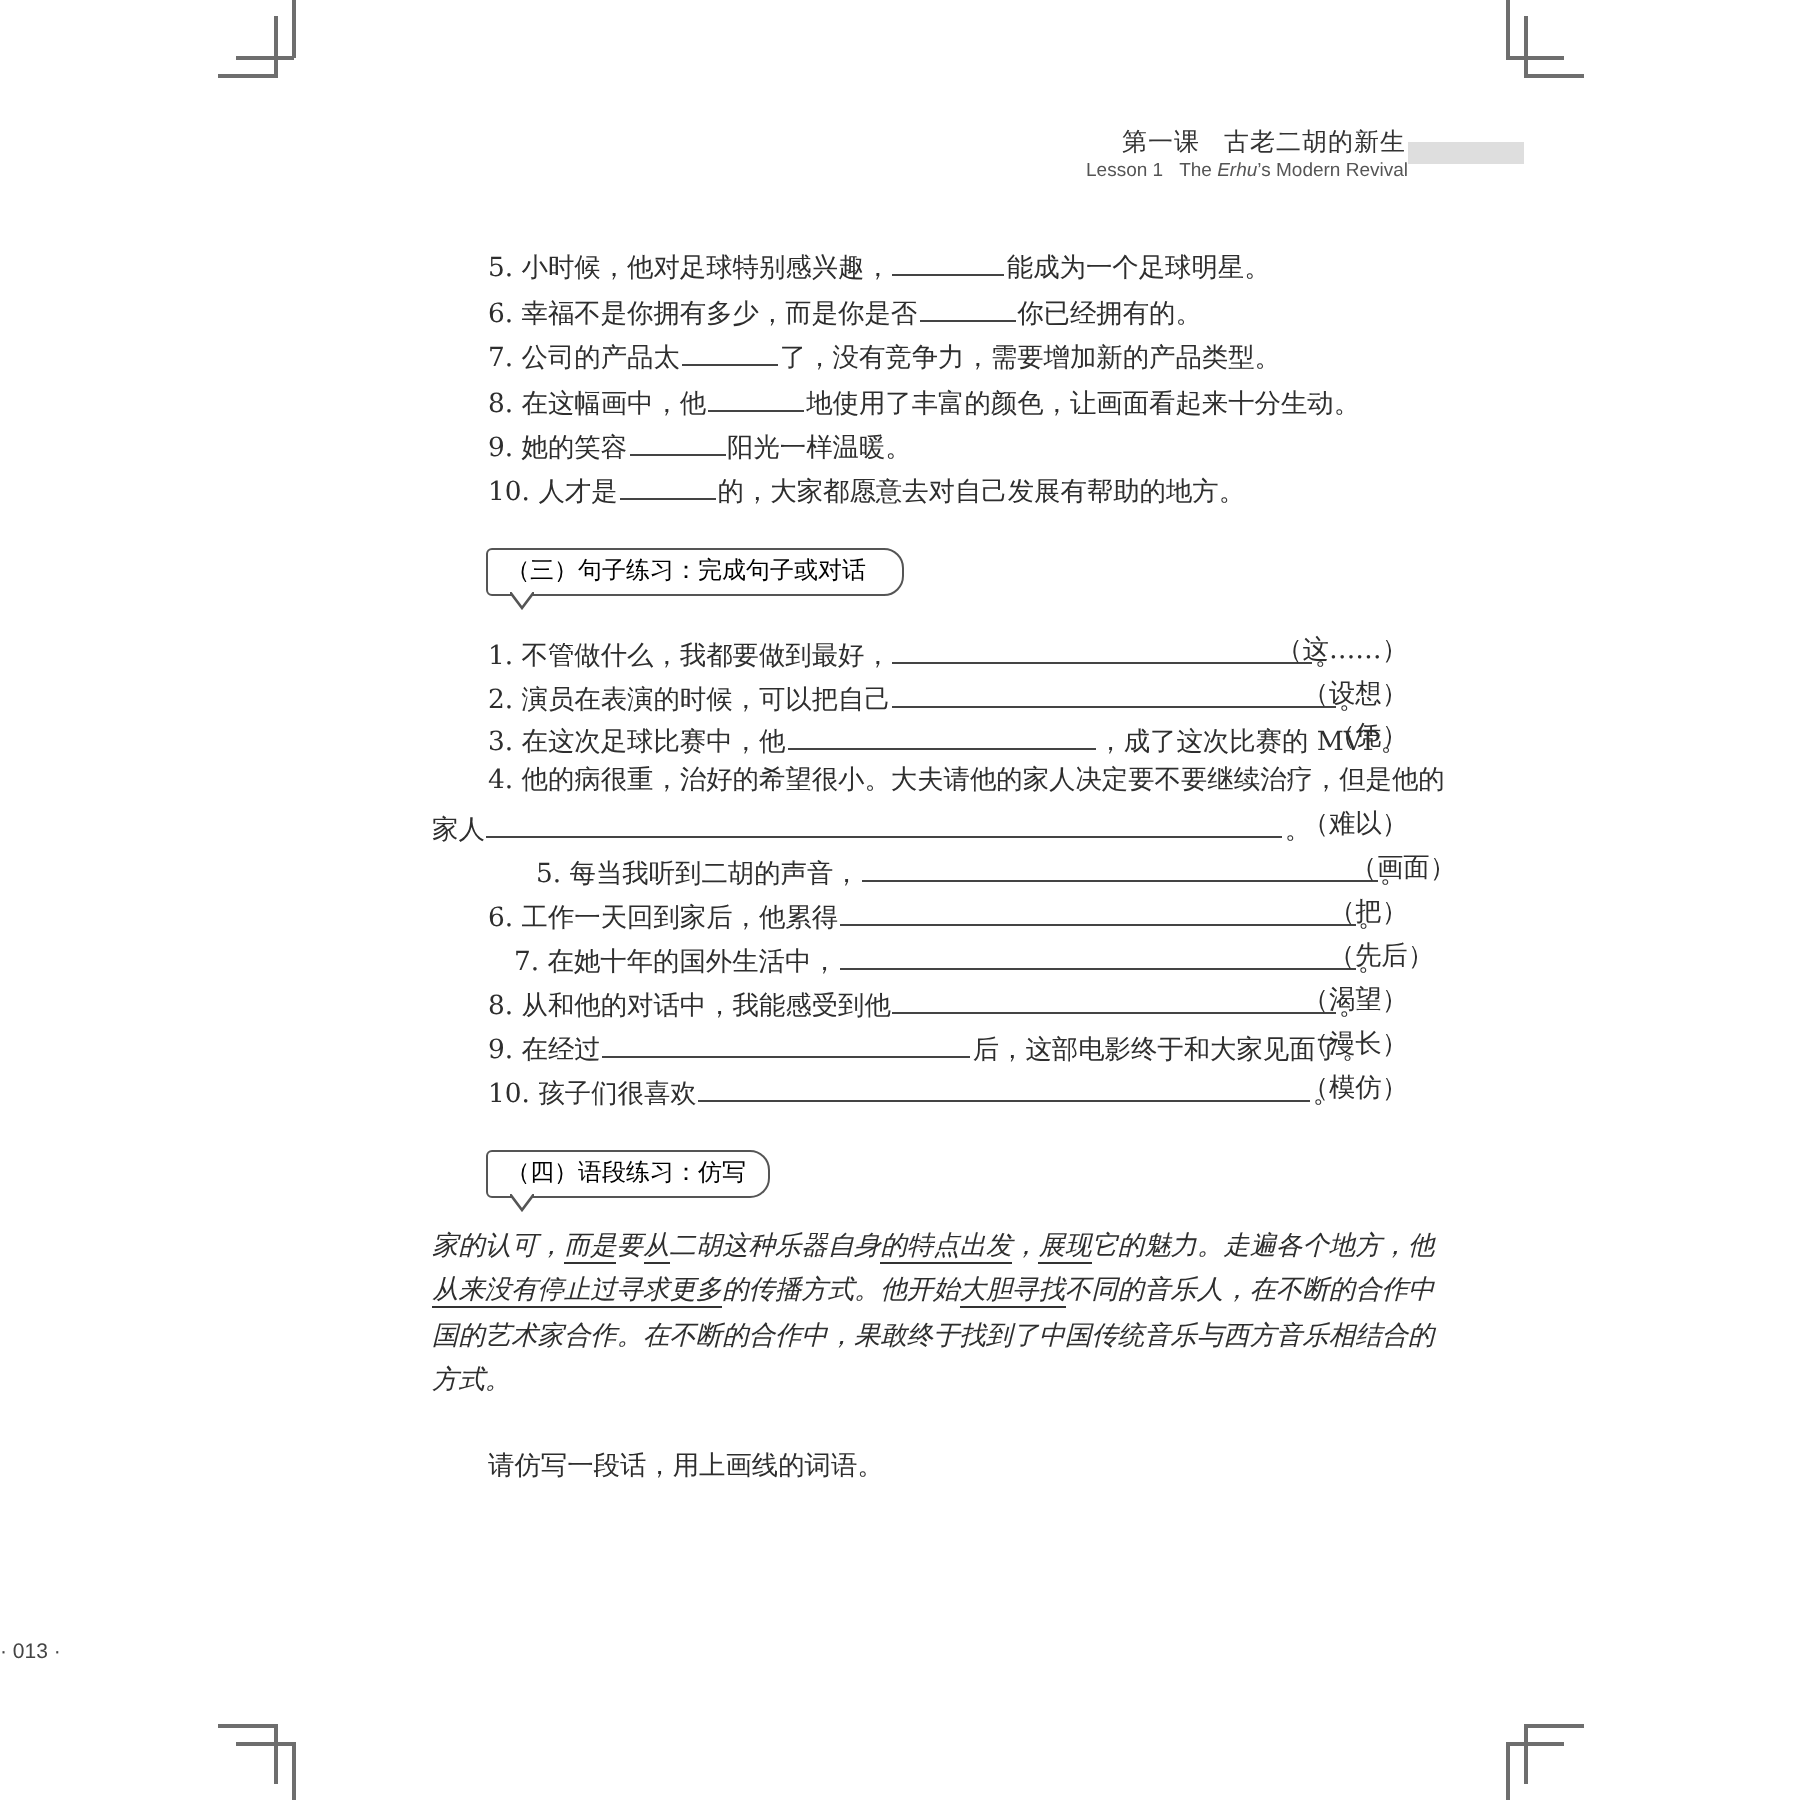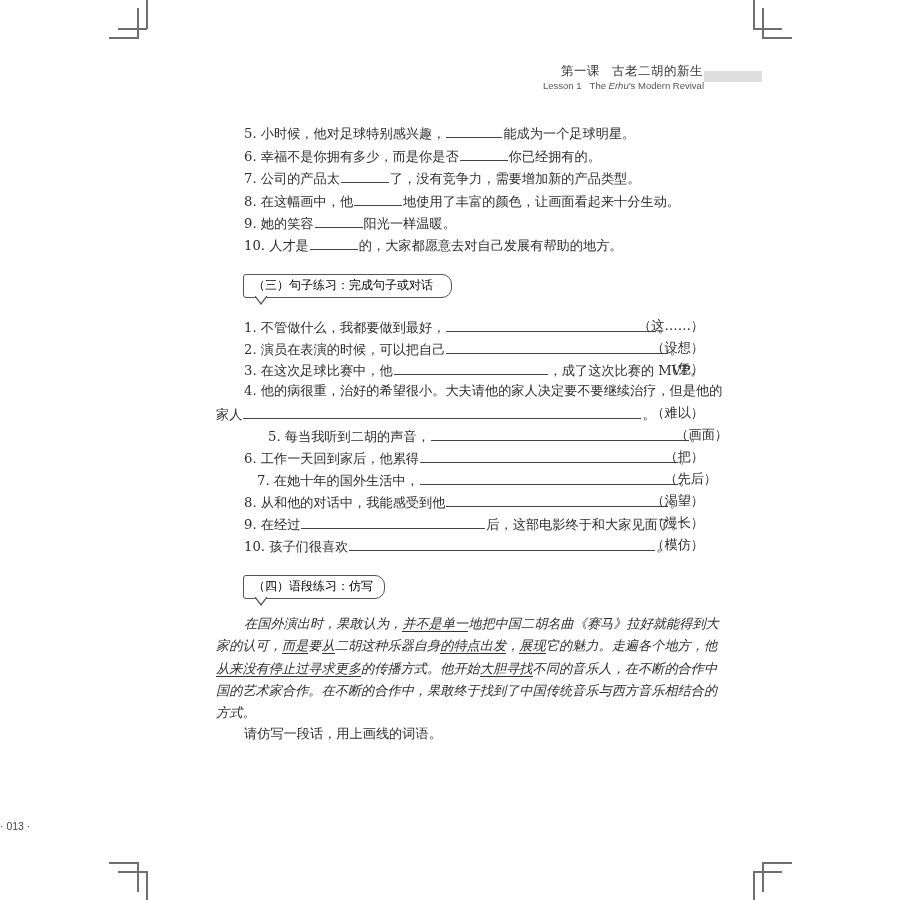--- a/index.html
+++ b/index.html
@@ -153,21 +153,20 @@
 <div class="callout" style="left:243px;top:575px;width:145px;">
   <div class="box" style="width:140px;"></div>
   <span class="title">（四）语段练习：仿写</span>
   <svg class="tail" viewBox="0 0 12 9">
     <polygon points="0,0 12,0 6,9" fill="#fff"></polygon>
     <polyline points="0,0 6,8 12,0" fill="none" stroke="#555" stroke-width="1.3"></polyline>
   </svg>
 </div>
 
 <div class="para" id="model-paragraph" style="left:216px;top:613px;width:488px;">
-    <div style="padding-left: 28px;"><span>在国外演出时，果敢认为，</span><span class="ul">并不是单一</span><span>地把中国二胡名曲《赛马》拉好就能得到大</span></div>
     <div><span>家的认可，</span><span class="ul">而是</span><span>要</span><span class="ul">从</span><span>二胡这种乐器自身</span><span class="ul">的特点出发</span><span>，</span><span class="ul">展现</span><span>它的魅力。走遍各个地方，他</span></div>
     <div><span class="ul">从来没有停止过寻求更多</span><span>的传播方式。他开始</span><span class="ul">大胆寻找</span><span>不同的音乐人，在不断的合作中</span></div>
     <div><span>国的艺术家合作。在不断的合作中，果敢终于找到了中国传统音乐与西方音乐相结合的</span></div>
     <div><span>方式。</span></div>
   </div>
 
 <div class="line" style="left:244px;top:726px;">
   <span>请仿写一段话，用上画线的词语。</span>
 </div>
 

